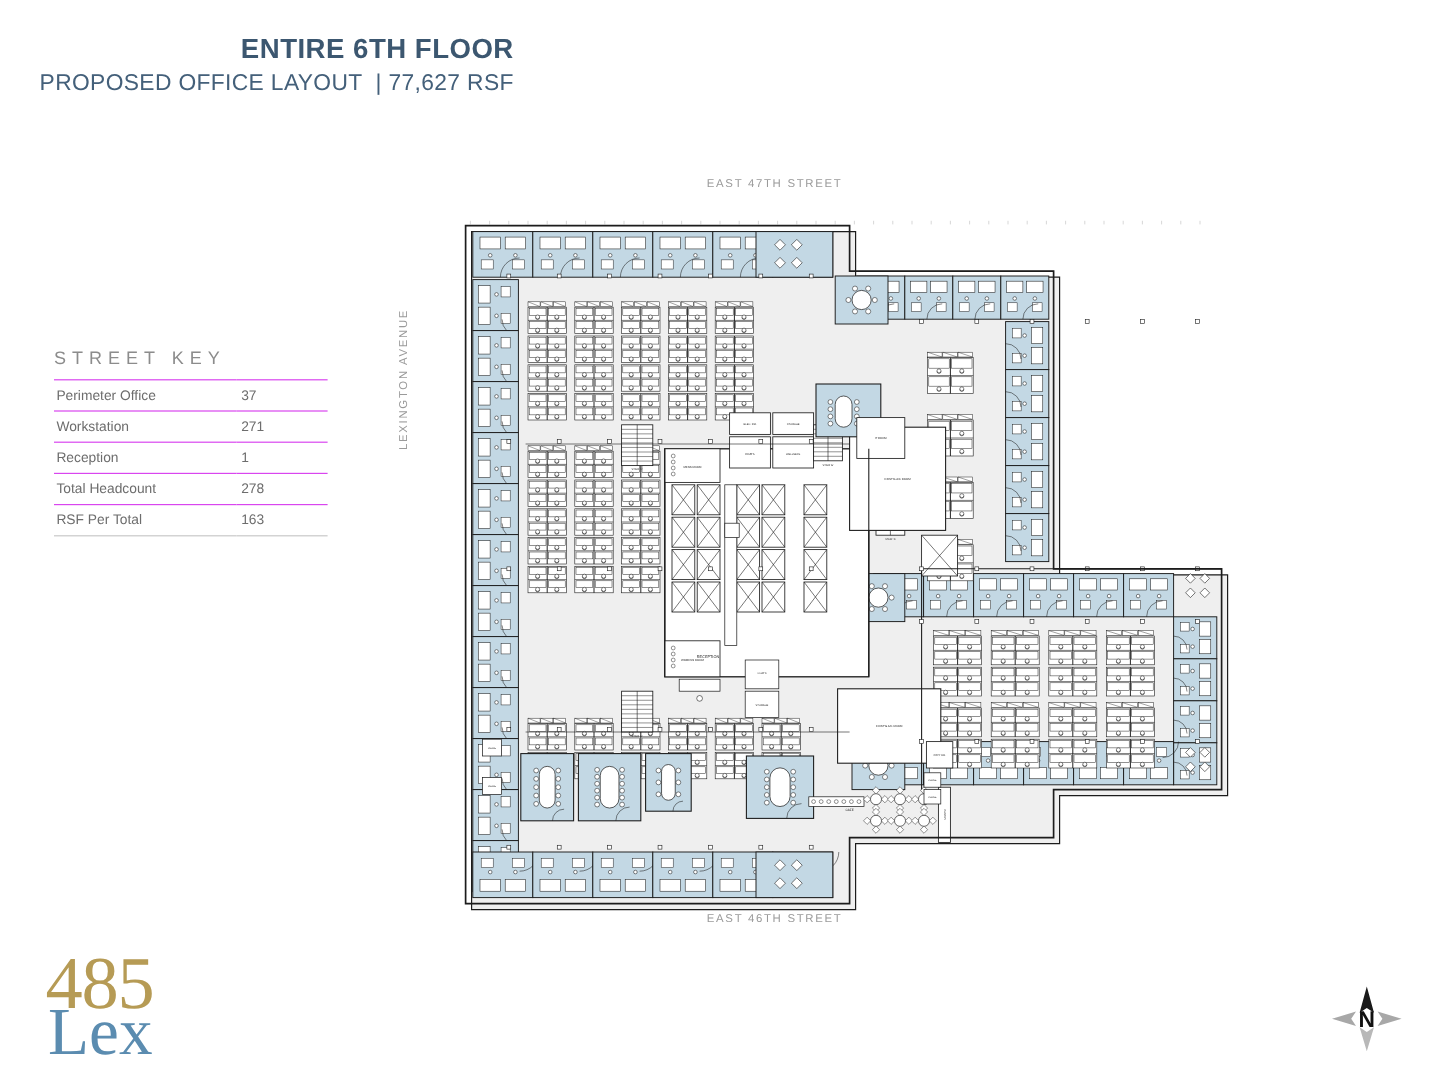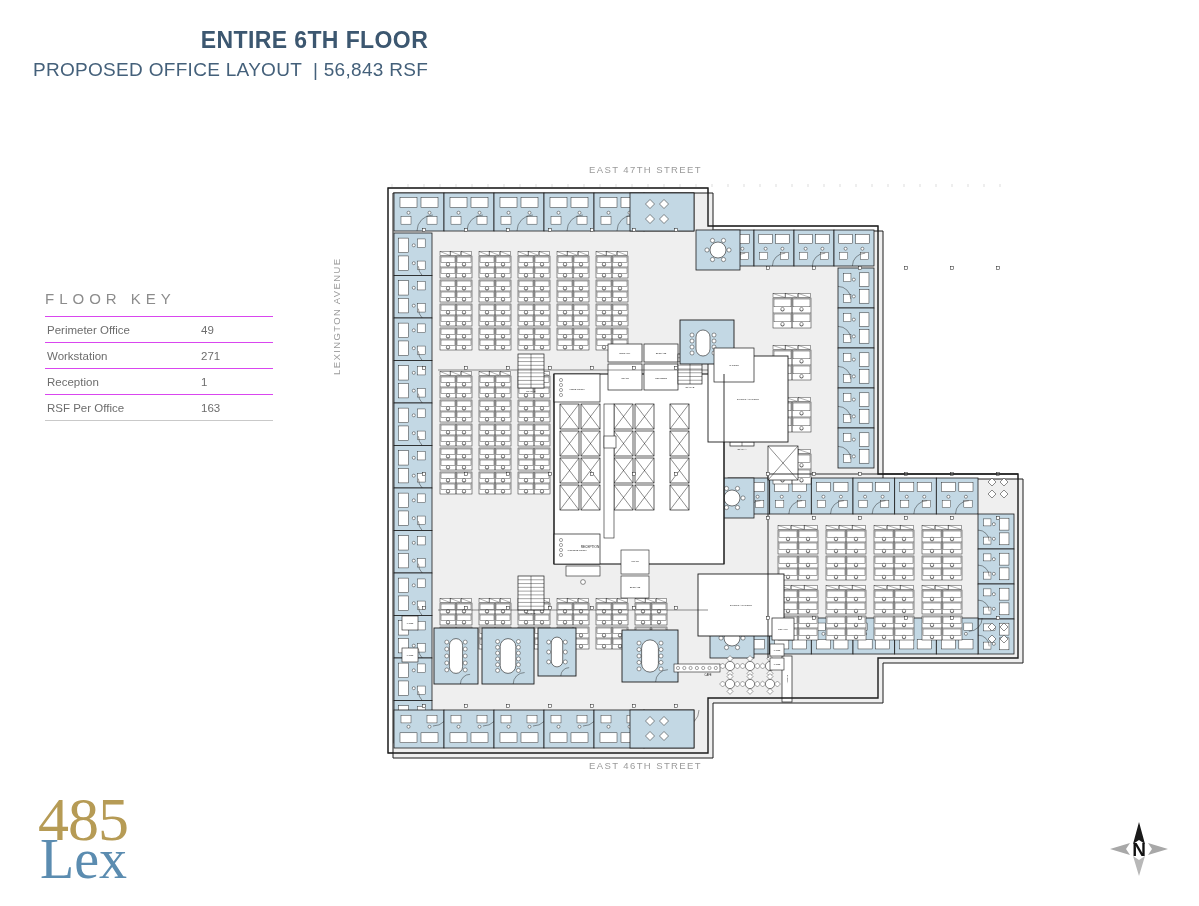--- a/index.html
+++ b/index.html
@@ -37,60 +37,64 @@
   table.fk td.val{text-align:left;width:72px;padding-left:4px;}
 
   
   #logo{position:absolute;left:28px;top:782px;width:150px;height:104px;}
 
   
   .street{
     position:absolute;font-size:9.5px;letter-spacing:1.4px;
     color:#9a9a9a;white-space:nowrap;
   }
-  #st-47{left:589px;top:164px;}
+  #st-47{left:589px;top:148px;}
   #st-46{left:589px;top:760px;}
   #st-lex{
     left:331px;top:375px;
     transform:rotate(-90deg);transform-origin:left top;
     width:130px;text-align:left;
   }
 
   
   #plan{position:absolute;left:378px;top:178px;width:650px;height:590px;}
 
   
   #compass{position:absolute;left:1104px;top:818px;width:70px;height:62px;}
 </style>
 </head>
 <body>
 
 <div id="header">
   <div id="title">ENTIRE 6TH FLOOR</div>
-  <div id="subtitle">PROPOSED OFFICE LAYOUT  | 56,843 RSF</div>
+  <div id="subtitle">PROPOSED OFFICE LAYOUT  | 77,627 RSF</div>
 </div>
 
 <div id="floorkey">
-  <div id="fk-title">FLOOR KEY</div>
+  <div id="fk-title">STREET KEY</div>
   <table class="fk">
     <tbody>
       <tr>
         <td>Perimeter Office</td>
-        <td class="val">49</td>
+        <td class="val">37</td>
       </tr>
       <tr>
         <td>Workstation</td>
         <td class="val">271</td>
       </tr>
       <tr>
         <td>Reception</td>
         <td class="val">1</td>
       </tr>
       <tr>
-        <td>RSF Per Office</td>
+        <td>Total Headcount</td>
+        <td class="val">278</td>
+      </tr>
+      <tr>
+        <td>RSF Per Total</td>
         <td class="val">163</td>
       </tr>
     </tbody>
   </table>
 </div>
 
 <div class="street" id="st-47">EAST 47TH STREET</div>
 <div class="street" id="st-46">EAST 46TH STREET</div>
 <div class="street" id="st-lex">LEXINGTON  AVENUE</div>
 

